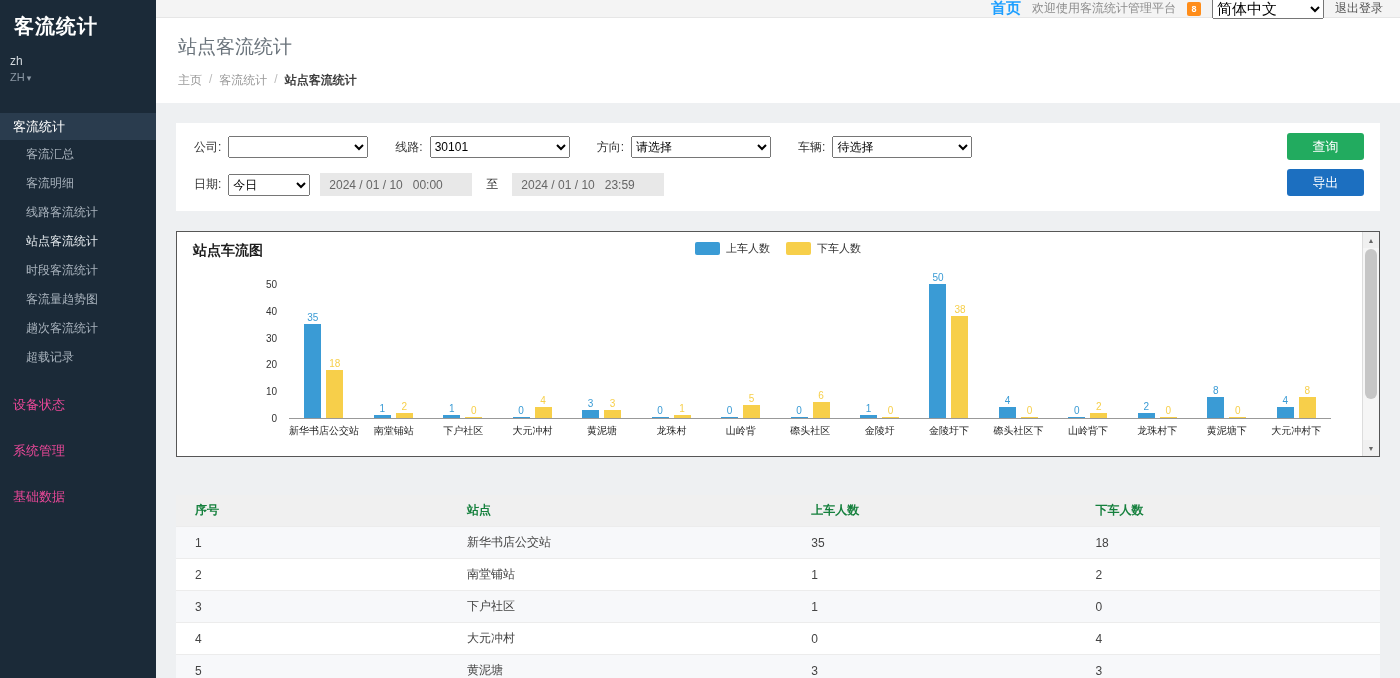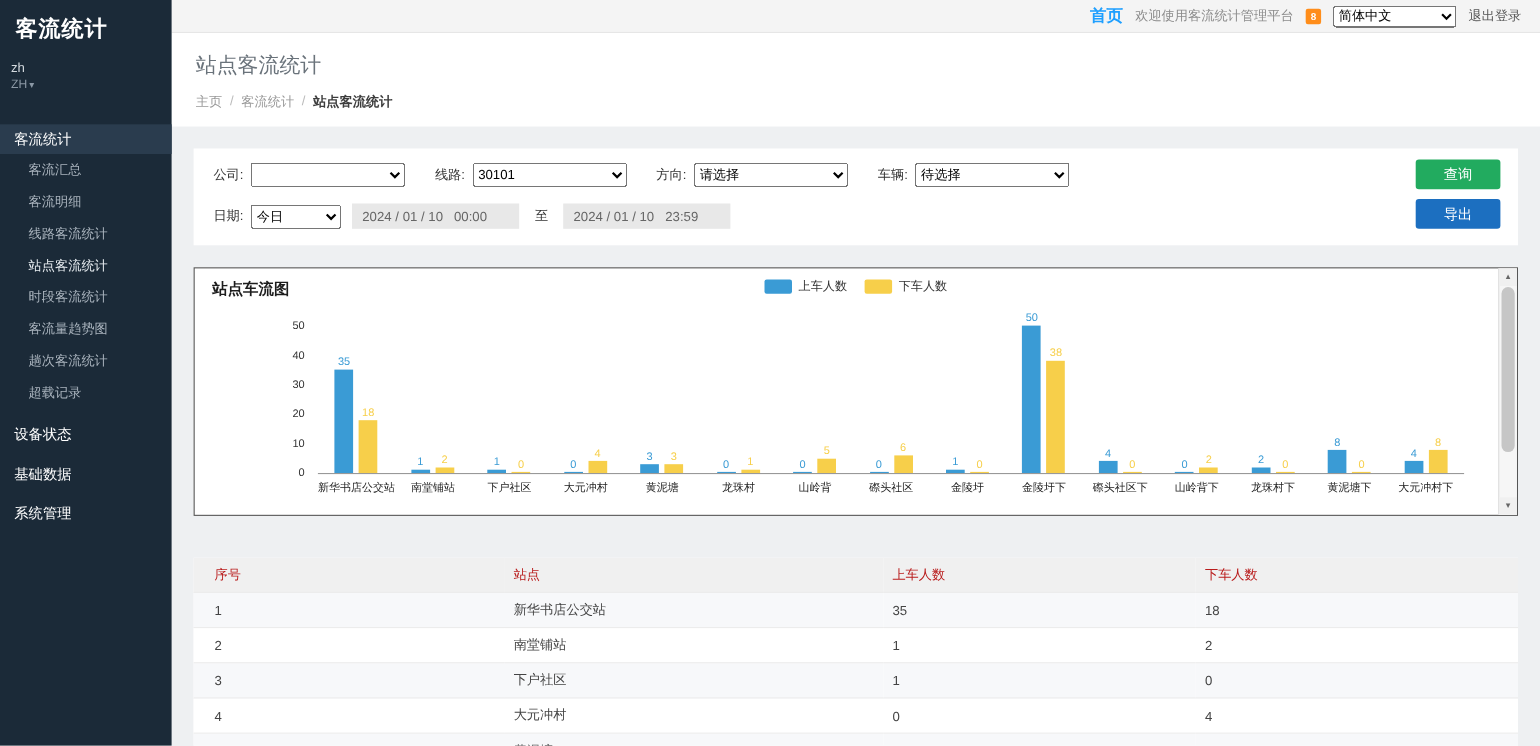--- a/index.html
+++ b/index.html
@@ -8,31 +8,31 @@
     font-family:"Liberation Sans","DejaVu Sans",sans-serif;
     background:#eef0f2; position:relative; font-size:12px; color:#333;
   }
   
   .sidebar { position:absolute; left:0; top:0; width:156px; height:678px; background:#1b2a38; color:#fff; z-index:5; }
   .sidebar-title { font-size:20px; font-weight:bold; padding:13px 14px 6px; letter-spacing:1px; }
   .sidebar-user { font-size:12px; color:#d3d9de; padding:8px 14px 0 10px; }
   .sidebar-lang { font-size:11px; color:#8b98a5; padding:3px 14px 0 10px; cursor:pointer; }
   .sidebar-lang .caret { font-size:9px; margin-left:2px; }
   .sidebar-menu { margin-top:30px; }
-  .menu-section { height:27px; line-height:27px; padding-left:13px; font-size:13px; color:#ffffff; cursor:pointer; margin-top:9px; }
+  .menu-section { height:27px; line-height:27px; padding-left:13px; font-size:13px; color:#ec4899; cursor:pointer; margin-top:19px; }
   .menu-section.active { background:#2a3c4e; color:#fff; margin-top:0; }
   .menu-item { padding:6px 0 6px 26px; font-size:12px; color:#aab4be; cursor:pointer; }
   .menu-item.current { color:#e8edf1; }
   
   .main { margin-left:156px; height:100%; }
-  .topbar { height:30px; background:#f4f4f4; border-bottom:1px solid #e6e6e6; display:flex; align-items:center; justify-content:flex-end; gap:11px; padding:0 17px; }
+  .topbar { height:18px; background:#f4f4f4; border-bottom:1px solid #e6e6e6; display:flex; align-items:center; justify-content:flex-end; gap:11px; padding:0 17px; }
   .home-link { color:#1e9fff; font-size:15px; font-weight:bold; cursor:pointer; text-decoration:none; }
   .welcome { color:#8c8c8c; font-size:12px; }
   .badge { background:#ff8d1a; color:#fff; font-size:9px; font-weight:bold; width:14px; height:14px; border-radius:2px; display:flex; align-items:center; justify-content:center; }
-  .lang-select { width:112px; height:20px; font-size:12px; font-family:Liberation Mono, monospace; }
+  .lang-select { width:112px; height:20px; font-size:15px; font-family:Liberation Serif, serif; }
   .logout { color:#555; font-size:12px; cursor:pointer; text-decoration:none; }
   .page-header { background:#fff; padding:16px 22px 14px; }
   .page-title { font-size:19px; color:#6a737b; font-weight:normal; }
   .breadcrumb { margin-top:12px; font-size:12px; color:#999; display:flex; gap:7px; }
   .bc-item { color:#999; cursor:pointer; }
   .bc-item.last { color:#3d3d3d; font-weight:bold; cursor:default; }
   .bc-sep { color:#bbb; }
   .content { padding:20px; }
   
   .filter-card { background:#fff; padding:13px 18px 15px; position:relative; }
@@ -64,21 +64,21 @@
   .x-label { flex:1; text-align:center; font-size:10px; color:#1d1d1d; padding-top:5px; white-space:nowrap; }
   .y-axis { position:absolute; left:-48px; top:0; width:40px; height:134px; }
   .y-axis span { position:absolute; right:4px; font-size:10px; color:#333; }
   .chart-scrollbar { position:absolute; right:0; top:0; bottom:0; width:17px; background:#f6f6f6; border-left:1px solid #ddd; }
   .sb-btn { width:16px; height:16px; font-size:7px; color:#666; display:flex; align-items:center; justify-content:center; background:#f0f0f0; cursor:pointer; }
   .sb-btn.sb-down { position:absolute; bottom:0; }
   .sb-thumb { position:absolute; top:17px; left:2px; width:12px; height:150px; background:#c6c6c6; border-radius:6px; cursor:pointer; }
   
   .table-card { margin-top:38px; background:#fff; }
   .data-table { width:100%; border-collapse:collapse; font-size:12px; color:#444; table-layout:fixed; }
-  .data-table th { background:#f0f0f0; text-align:left; font-weight:normal; color:#b91c1c; padding:7px 8px; }
+  .data-table th { background:#f0f0f0; text-align:left; font-weight:bold; color:#15803d; padding:7px 8px; }
   .data-table td { padding:7px 8px; }
   .data-table th:first-child, .data-table td:first-child { padding-left:19px; }
   .data-table tbody tr { border-top:1px solid #ececec; }
   .data-table tbody tr:nth-child(odd) { background:#f7f8fa; }
   .data-table tbody tr:nth-child(even) { background:#fff; }
 </style>
 </head>
 <body>
 
 <aside class="sidebar">
@@ -91,22 +91,22 @@
       <div class="menu-section active">客流统计</div>
       <div class="menu-item">客流汇总</div>
       <div class="menu-item">客流明细</div>
       <div class="menu-item">线路客流统计</div>
       <div class="menu-item current">站点客流统计</div>
       <div class="menu-item">时段客流统计</div>
       <div class="menu-item">客流量趋势图</div>
       <div class="menu-item">趟次客流统计</div>
       <div class="menu-item">超载记录</div>
       <div class="menu-section">设备状态</div>
+      <div class="menu-section">系统管理</div>
       <div class="menu-section">基础数据</div>
-      <div class="menu-section">系统管理</div>
     </nav>
 </aside>
 
 <div class="main">
   <header class="topbar">
     <a class="home-link">首页</a>
     <span class="welcome">欢迎使用客流统计管理平台</span>
     <span class="badge">8</span>
     <select class="lang-select">
       <option>简体中文</option>

